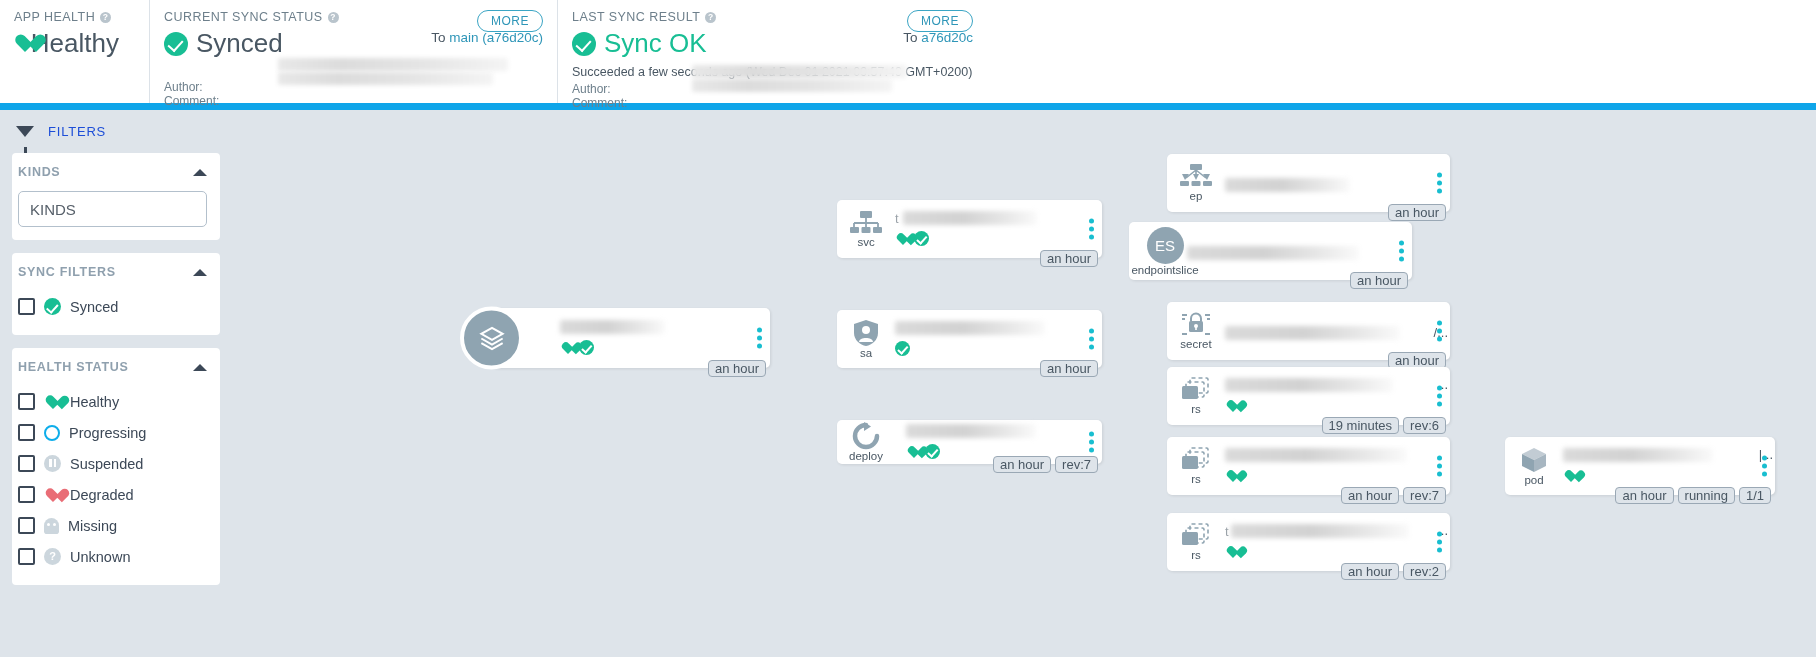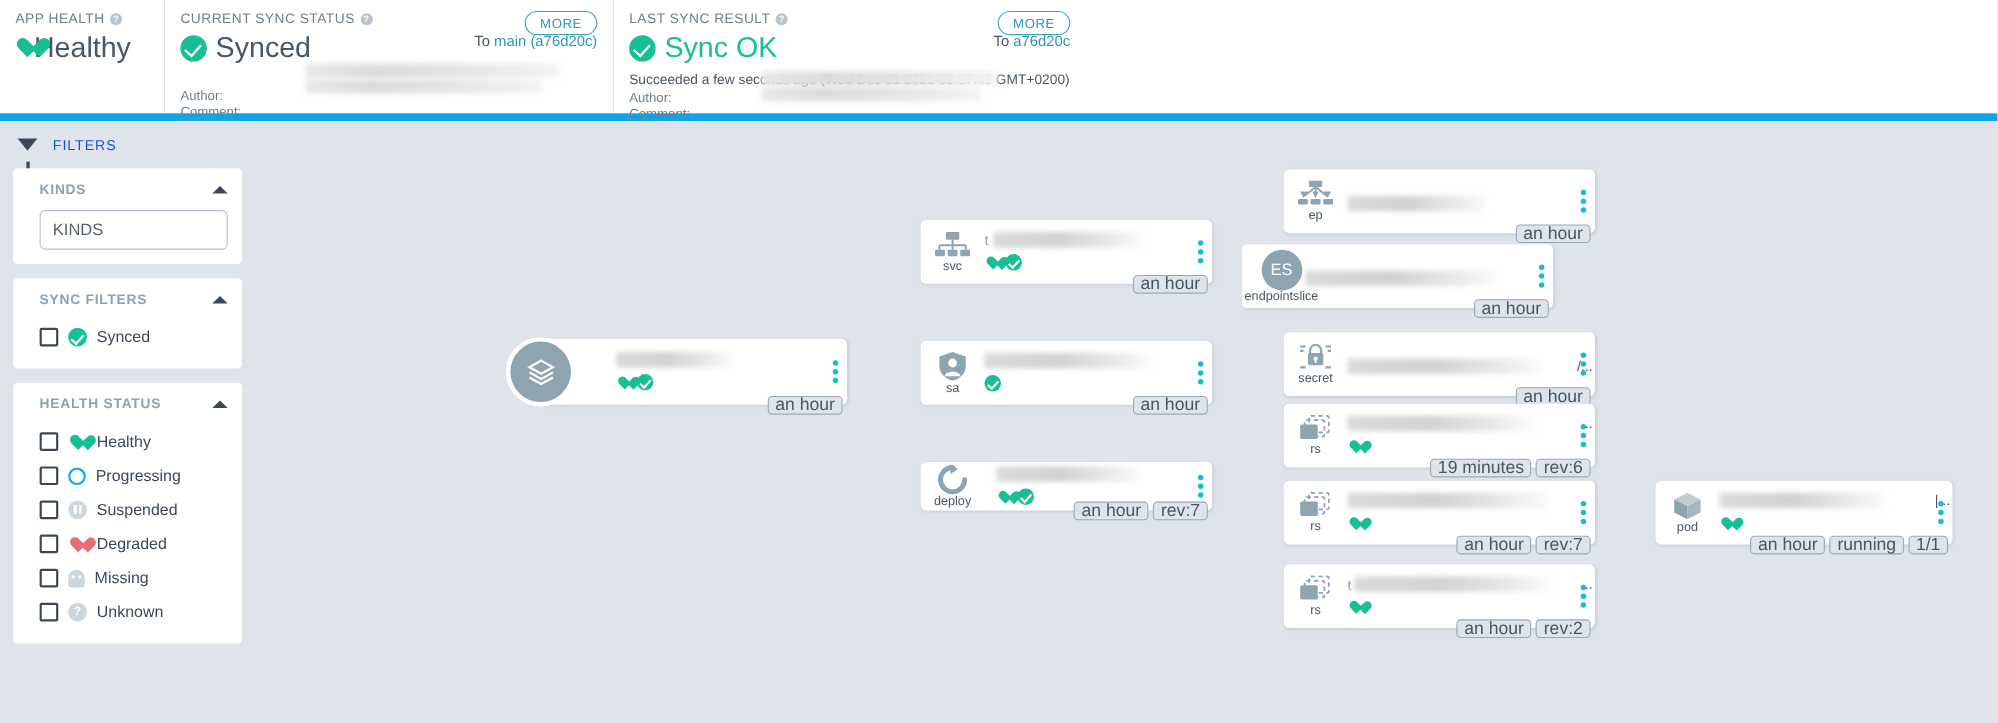--- a/index.html
+++ b/index.html
@@ -172,21 +172,21 @@
   }
   .filters-title {
     font-size: 13px;
     letter-spacing: .8px;
     color: #1d4ed8;
   }
   .fcard {
     background: #fff;
     border-radius: 4px;
     margin-bottom: 13px;
-    padding: 12px 13px 13px 24px;
+    padding: 12px 13px 13px 6px;
   }
   .fcard-head {
     display: flex;
     justify-content: space-between;
     align-items: center;
     margin-bottom: 12px;
   }
   .fcard-title {
     font-size: 12.5px;
     letter-spacing: .7px;
@@ -375,21 +375,21 @@
   .badges {
     position: absolute;
     right: 4px; bottom: -9px;
     display: flex;
     gap: 4px;
   }
   .badge {
     background: #dee4ea;
     border: 1px solid #9aa8b5;
     border-radius: 4px;
-    font-size: 16px;
+    font-size: 13px;
     color: #495763;
     padding: 1px 6px;
     line-height: 13px;
     white-space: nowrap;
   }
 
   
   .approot-circle {
     position: absolute;
     left: -32px; top: 50%;

